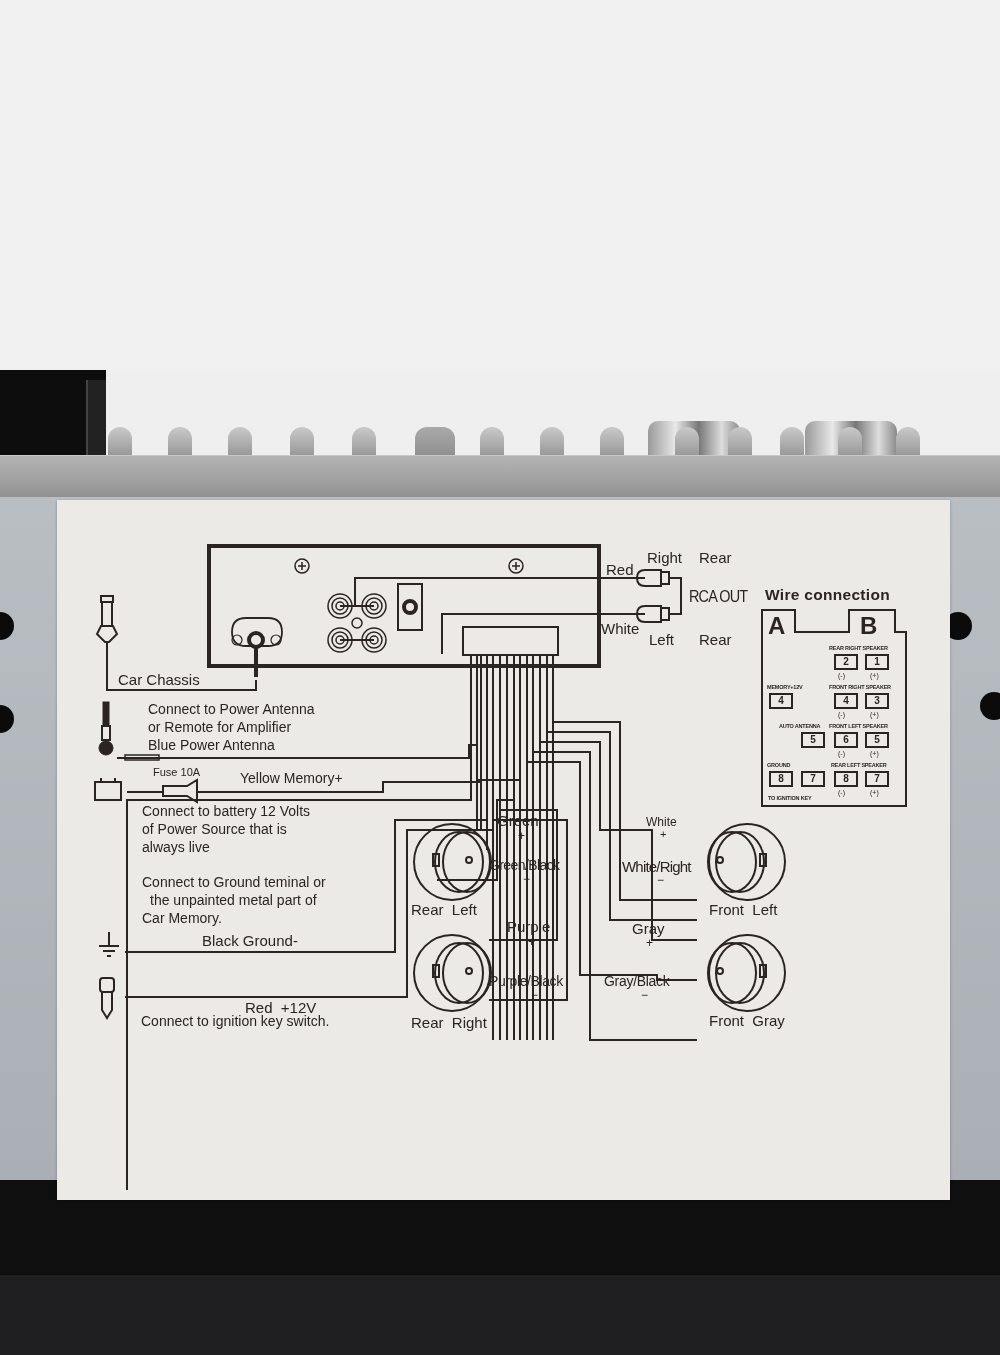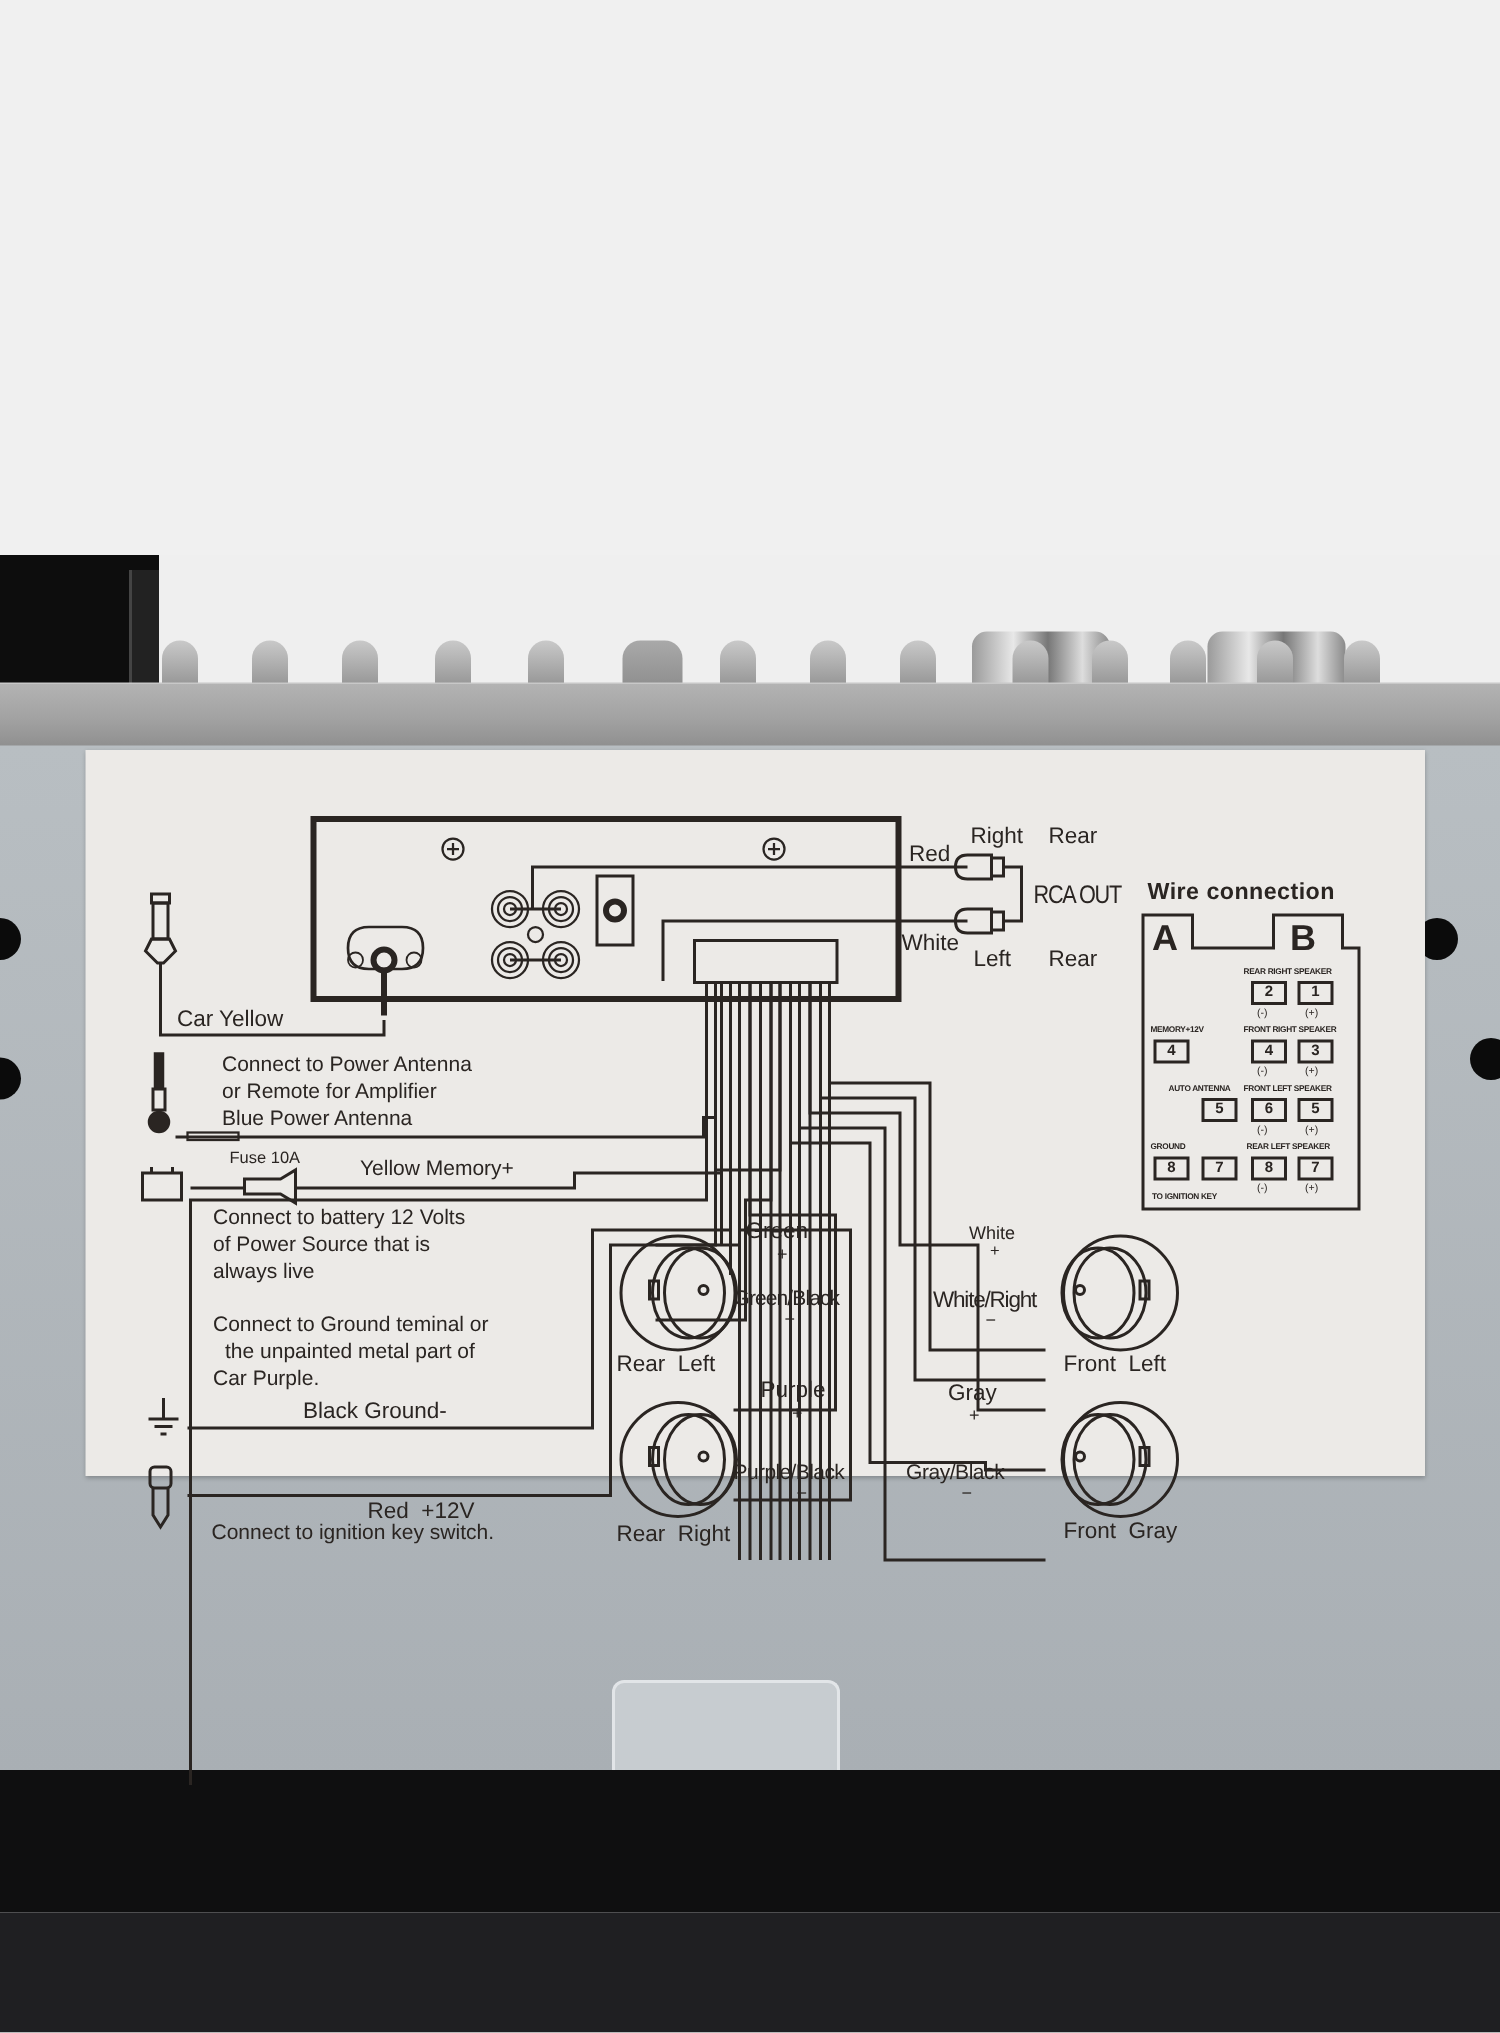--- a/index.html
+++ b/index.html
@@ -15,21 +15,21 @@
   .fins { left:100px; top:415px; width:830px; height:48px; }
   .fin { position:absolute; bottom:0; width:24px; height:36px; background:linear-gradient(180deg,#c9c9c9,#8c8c8c); border-radius:12px 12px 2px 2px; }
   .rca-jack { position:absolute; bottom:0; width:92px; height:42px; background:linear-gradient(90deg,#9a9a9a,#e8e8e8 30%,#777 55%,#ddd 80%,#8a8a8a); border-radius:10px 10px 0 0; }
   .heat-plate { left:0; top:455px; width:1000px; height:42px; background:linear-gradient(180deg,#b3b3b3,#a2a2a2 55%,#8f8f8f); border-top:1px solid #c8c8c8; border-bottom:1px solid #777; }
   .chassis { left:0; top:497px; width:1000px; height:685px; background:linear-gradient(180deg,#b8bec2,#a9afb4); }
   .hole { position:absolute; width:28px; height:28px; border-radius:50%; background:#0b0b0b; }
   .tab { left:408px; top:1120px; width:148px; height:64px; background:#c7ccd0; border:2px solid #e2e5e8; border-bottom:none; border-radius:8px 8px 0 0; }
   .black-bottom { left:0; top:1180px; width:1000px; height:95px; background:#0f0f10; }
   .black-bottom2 { left:0; top:1275px; width:1000px; height:80px; background:#1f1f22; }
   .label-sheet {
-    left:57px; top:500px; width:893px; height:484px;
+    left:57px; top:500px; width:893px; height:700px;
     background:#eceae7; box-shadow:0 1px 3px rgba(0,0,0,0.25);
   }
   .t { position:absolute; color:#2a2522; white-space:nowrap; line-height:1; }
   .f15 { font-size:15px; }
   .f14 { font-size:14px; }
   .f12 { font-size:12px; }
   .f11 { font-size:11px; }
   .bold { font-weight:bold; }
   .wire-title { font-size:15.5px; font-weight:bold; letter-spacing:0.3px; }
   .pin { position:absolute; width:20px; height:12px; border:2px solid #2a2522; font-size:10px; font-weight:bold; text-align:center; line-height:12px; color:#2a2522; }
@@ -217,32 +217,32 @@
   </svg>
 
   <div class="t f15" style="left:549px;top:62px">Red</div>
   <div class="t f15" style="left:590px;top:50px">Right</div>
   <div class="t f15" style="left:642px;top:50px">Rear</div>
   <div class="t f15" style="left:544px;top:121px">White</div>
   <div class="t f15" style="left:592px;top:132px">Left</div>
   <div class="t f15" style="left:642px;top:132px">Rear</div>
   <div class="t" style="left:632px;top:88px;font-size:17px;letter-spacing:-1px;transform:scaleX(0.85);transform-origin:left">RCA OUT</div>
 
-  <div class="t f15" style="left:61px;top:172px">Car Yellow</div>
+  <div class="t f15" style="left:61px;top:172px">Car Chassis</div>
   <div class="t f14" style="left:91px;top:202px">Connect to Power Antenna</div>
   <div class="t f14" style="left:91px;top:220px">or Remote for Amplifier</div>
   <div class="t f14" style="left:91px;top:238px">Blue Power Antenna</div>
   <div class="t f11" style="left:96px;top:267px">Fuse 10A</div>
   <div class="t f14" style="left:183px;top:271px">Yellow Memory+</div>
   <div class="t f14" style="left:85px;top:304px">Connect to battery 12 Volts</div>
   <div class="t f14" style="left:85px;top:322px">of Power Source that is</div>
   <div class="t f14" style="left:85px;top:340px">always live</div>
   <div class="t f14" style="left:85px;top:375px">Connect to Ground teminal or</div>
   <div class="t f14" style="left:93px;top:393px">the unpainted metal part of</div>
-  <div class="t f14" style="left:85px;top:411px">Car Purple.</div>
+  <div class="t f14" style="left:85px;top:411px">Car Memory.</div>
   <div class="t f15" style="left:145px;top:433px">Black Ground-</div>
   <div class="t f15" style="left:188px;top:500px;white-space:pre">Red  +12V</div>
   <div class="t f14" style="left:84px;top:514px">Connect to ignition key switch.</div>
 
   <div class="t f15" style="left:354px;top:402px;white-space:pre">Rear  Left</div>
   <div class="t f15" style="left:354px;top:515px;white-space:pre">Rear  Right</div>
   <div class="t f15" style="left:652px;top:402px;white-space:pre">Front  Left</div>
   <div class="t f15" style="left:652px;top:513px;white-space:pre">Front  Gray</div>
 
   <div class="t f15" style="left:440px;top:313px">Green</div>

